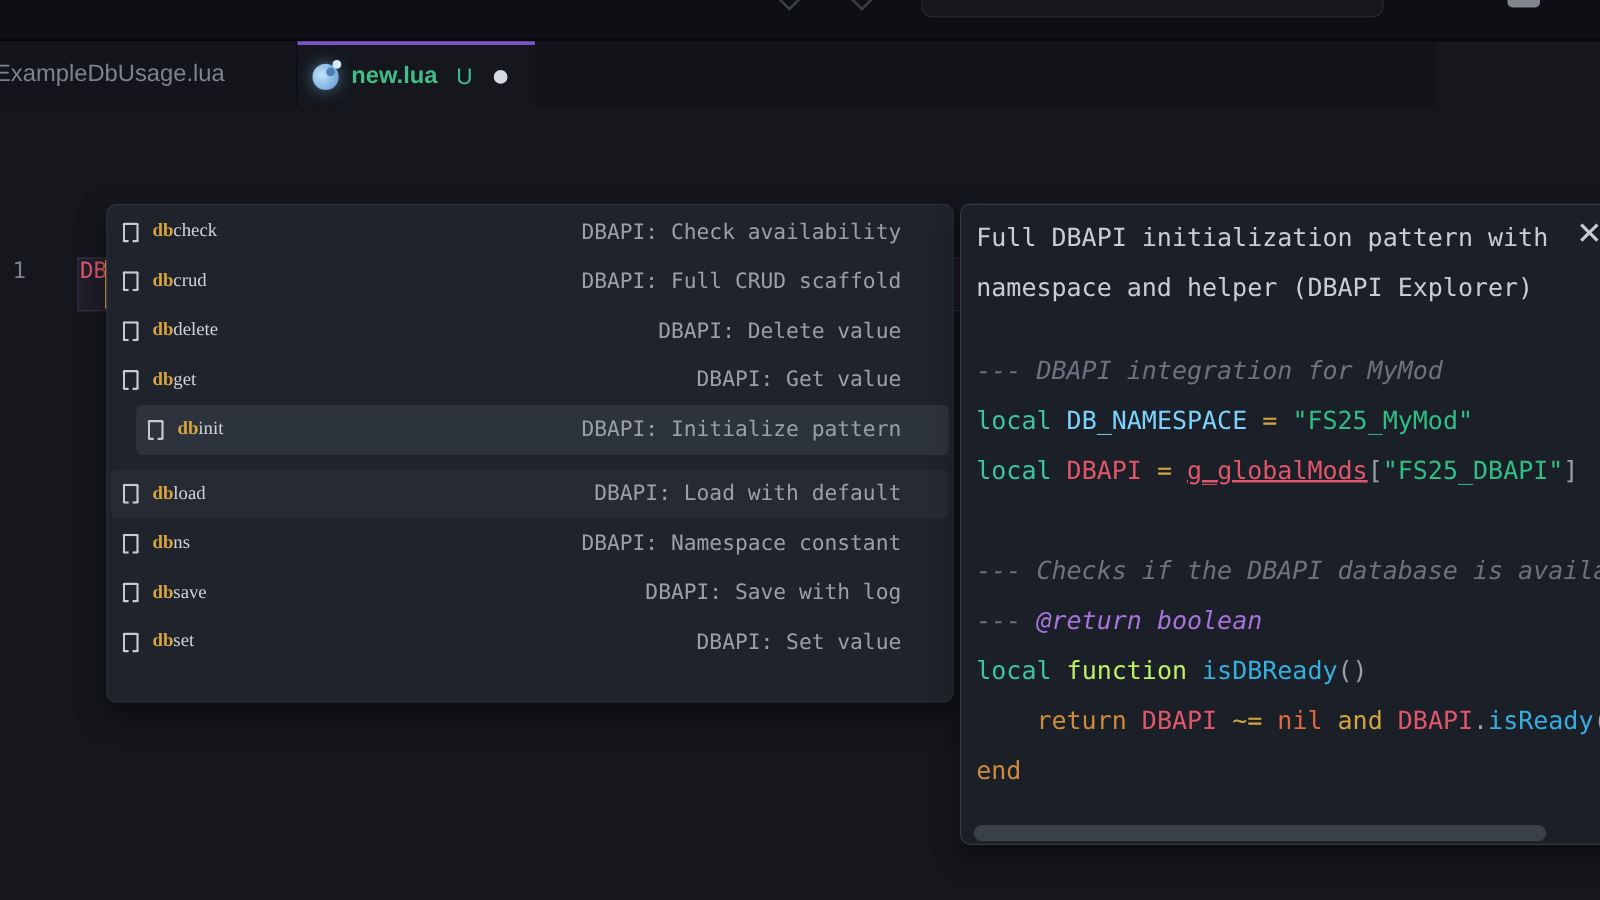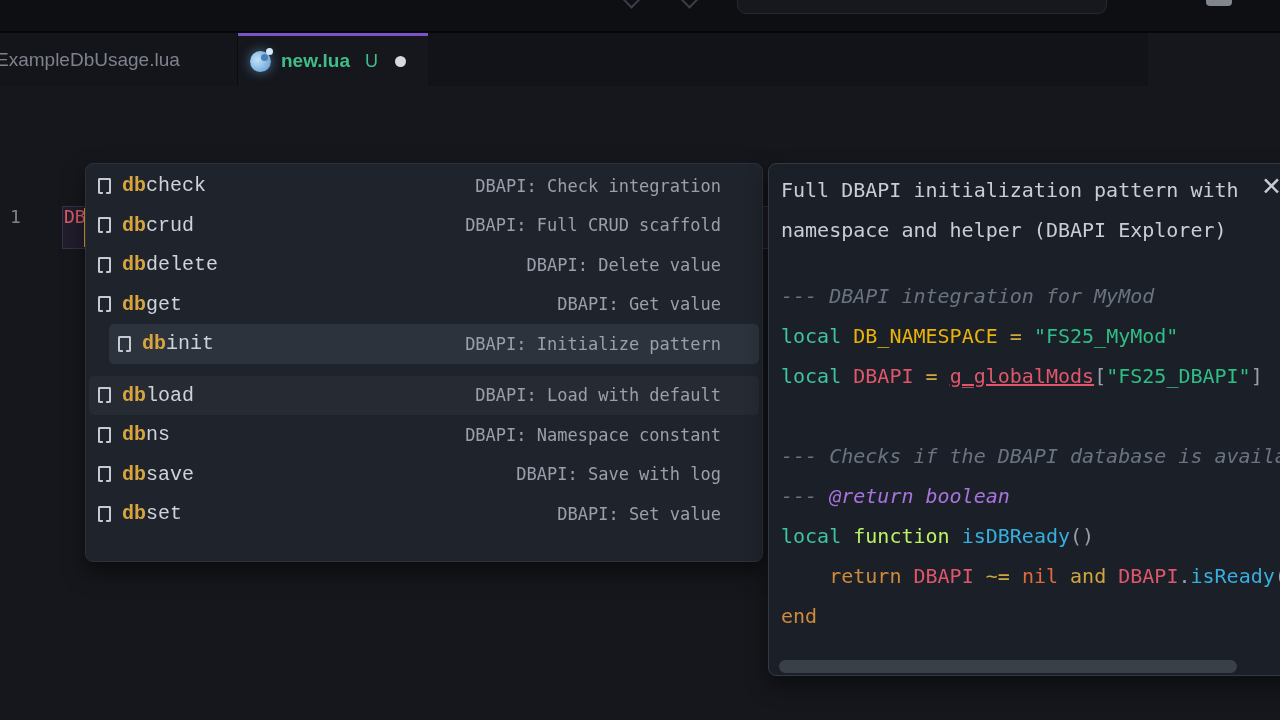--- a/index.html
+++ b/index.html
@@ -46,21 +46,21 @@
   
   .suggest{position:absolute;left:85px;top:163px;width:678px;height:399px;background:#1f242c;
            border:1px solid #2b303a;border-radius:8px;box-sizing:border-box;padding:2px 0;
            overflow:hidden;box-shadow:0 10px 22px rgba(0,0,0,.5);}
   .srow{display:flex;align-items:center;height:39.5px;margin:0 3px;padding:0 38px 0 9px;
         border-radius:5px;box-sizing:border-box;}
   .srow.selected{background:#2d333d;margin-left:23px;}
   .srow.hover{background:#262b33;margin-top:12px;}
   .snip-icon{width:13px;height:16px;border:2px solid #c6cbd3;border-bottom-style:dashed;
              border-radius:2px;margin-right:11px;flex:none;box-sizing:border-box;}
-  .slabel{font-family:Liberation Mono, monospace;font-size:20px;color:#ced3da;white-space:pre;}
+  .slabel{font-family:Liberation Serif, serif;font-size:15px;color:#ced3da;white-space:pre;}
   .slabel .match{color:#d7a43e;font-weight:700;}
   .sdetail{margin-left:auto;font-family:"DejaVu Sans Mono",monospace;font-size:17px;
            color:#9aa0ab;white-space:pre;}
 
   
   .docs{position:absolute;left:768px;top:163px;width:560px;height:513px;background:#1b2028;
         border:1px solid #343841;border-radius:8px;box-sizing:border-box;overflow:hidden;
         box-shadow:0 10px 22px rgba(0,0,0,.45);}
   .docs-close{position:absolute;left:492px;top:10px;font-size:25px;color:#c8ccd2;line-height:1;
               font-family:"DejaVu Sans",sans-serif;cursor:default;}
@@ -99,21 +99,21 @@
     <div class="gutter-num">1</div>
     <div class="current-line"></div>
     <div class="line-text">DB</div>
     <div class="cursor"></div>
   </div>
 
   <div class="suggest" id="suggest-list">
       <div class="srow">
       <span class="snip-icon"></span>
       <span class="slabel"><span class="match">db</span><span class="rest">check</span></span>
-      <span class="sdetail">DBAPI: Check integration</span>
+      <span class="sdetail">DBAPI: Check availability</span>
     </div>
       <div class="srow">
       <span class="snip-icon"></span>
       <span class="slabel"><span class="match">db</span><span class="rest">crud</span></span>
       <span class="sdetail">DBAPI: Full CRUD scaffold</span>
     </div>
       <div class="srow">
       <span class="snip-icon"></span>
       <span class="slabel"><span class="match">db</span><span class="rest">delete</span></span>
       <span class="sdetail">DBAPI: Delete value</span>
@@ -153,21 +153,21 @@
   <div class="docs">
     <span class="docs-close">✕</span>
     <div class="docs-body">
       <div id="docs-desc">
           <div class="doc-line">Full DBAPI initialization pattern with</div>
           <div class="doc-line">namespace and helper (DBAPI Explorer)</div>
         </div>
       <div class="doc-gap"></div>
       <div id="docs-code">
           <div class="code-line"><span style="color: rgb(107, 114, 128); font-style: italic;">--- DBAPI integration for MyMod</span></div>
-          <div class="code-line"><span style="color: rgb(63, 195, 160);">local</span><span> </span><span style="color: #eab308;">DB_NAMESPACE</span><span> </span><span style="color: rgb(210, 165, 63);">=</span><span> </span><span style="color: rgb(47, 190, 133);">"FS25_MyMod"</span></div>
+          <div class="code-line"><span style="color: rgb(63, 195, 160);">local</span><span> </span><span style="color: #7dd3fc;">DB_NAMESPACE</span><span> </span><span style="color: rgb(210, 165, 63);">=</span><span> </span><span style="color: rgb(47, 190, 133);">"FS25_MyMod"</span></div>
           <div class="code-line"><span style="color: rgb(63, 195, 160);">local</span><span> </span><span style="color: rgb(224, 86, 107);">DBAPI</span><span> </span><span style="color: rgb(210, 165, 63);">=</span><span> </span><span style="color: rgb(224, 86, 107); text-decoration: underline;">g_globalMods</span><span style="color: rgb(154, 160, 170);">[</span><span style="color: rgb(47, 190, 133);">"FS25_DBAPI"</span><span style="color: rgb(154, 160, 170);">]</span></div>
           <div class="code-line">&nbsp;</div>
           <div class="code-line"><span style="color: rgb(107, 114, 128); font-style: italic;">--- Checks if the DBAPI database is available</span></div>
           <div class="code-line"><span style="color: rgb(107, 114, 128); font-style: italic;">--- </span><span style="color: rgb(168, 115, 221); font-style: italic;">@return boolean</span></div>
           <div class="code-line"><span style="color: rgb(63, 195, 160);">local</span><span> </span><span style="color: #bef264;">function</span><span> </span><span style="color: rgb(54, 174, 222);">isDBReady</span><span style="color: rgb(154, 160, 170);">()</span></div>
           <div class="code-line"><span>    </span><span style="color: rgb(207, 138, 58);">return</span><span> </span><span style="color: rgb(224, 86, 107);">DBAPI</span><span> </span><span style="color: rgb(210, 165, 63);">~=</span><span> </span><span style="color: rgb(223, 106, 60);">nil</span><span> </span><span style="color: rgb(210, 165, 63);">and</span><span> </span><span style="color: rgb(224, 86, 107);">DBAPI</span><span style="color: rgb(154, 160, 170);">.</span><span style="color: rgb(54, 174, 222);">isReady</span><span style="color: rgb(154, 160, 170);">(</span></div>
           <div class="code-line"><span style="color: rgb(207, 138, 58);">end</span></div>
         </div>
     </div>
     <div class="docs-scrollbar"></div>

